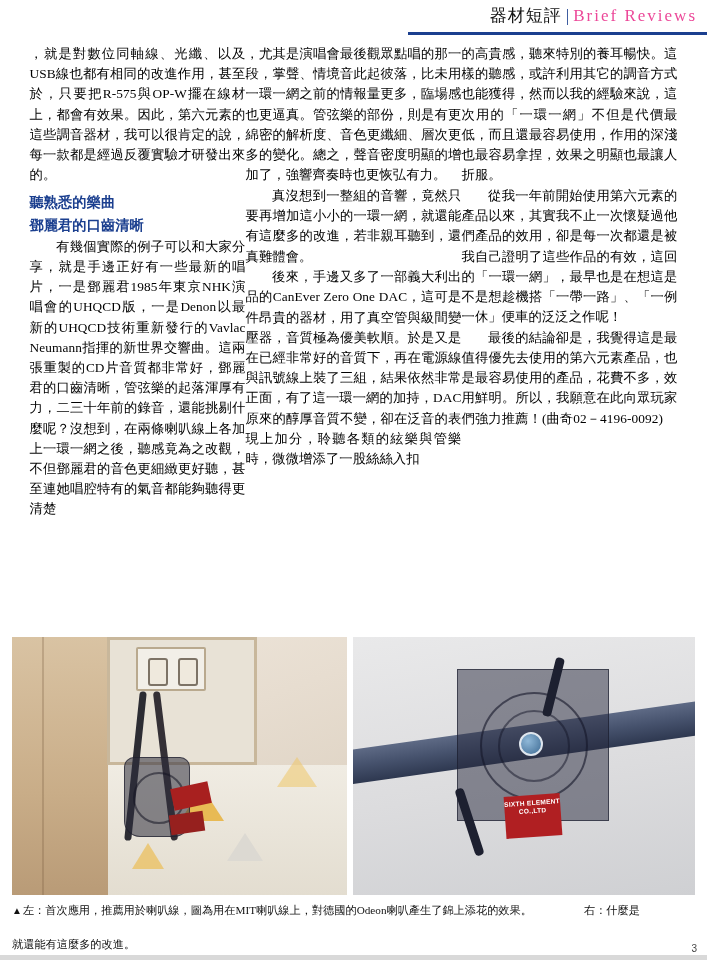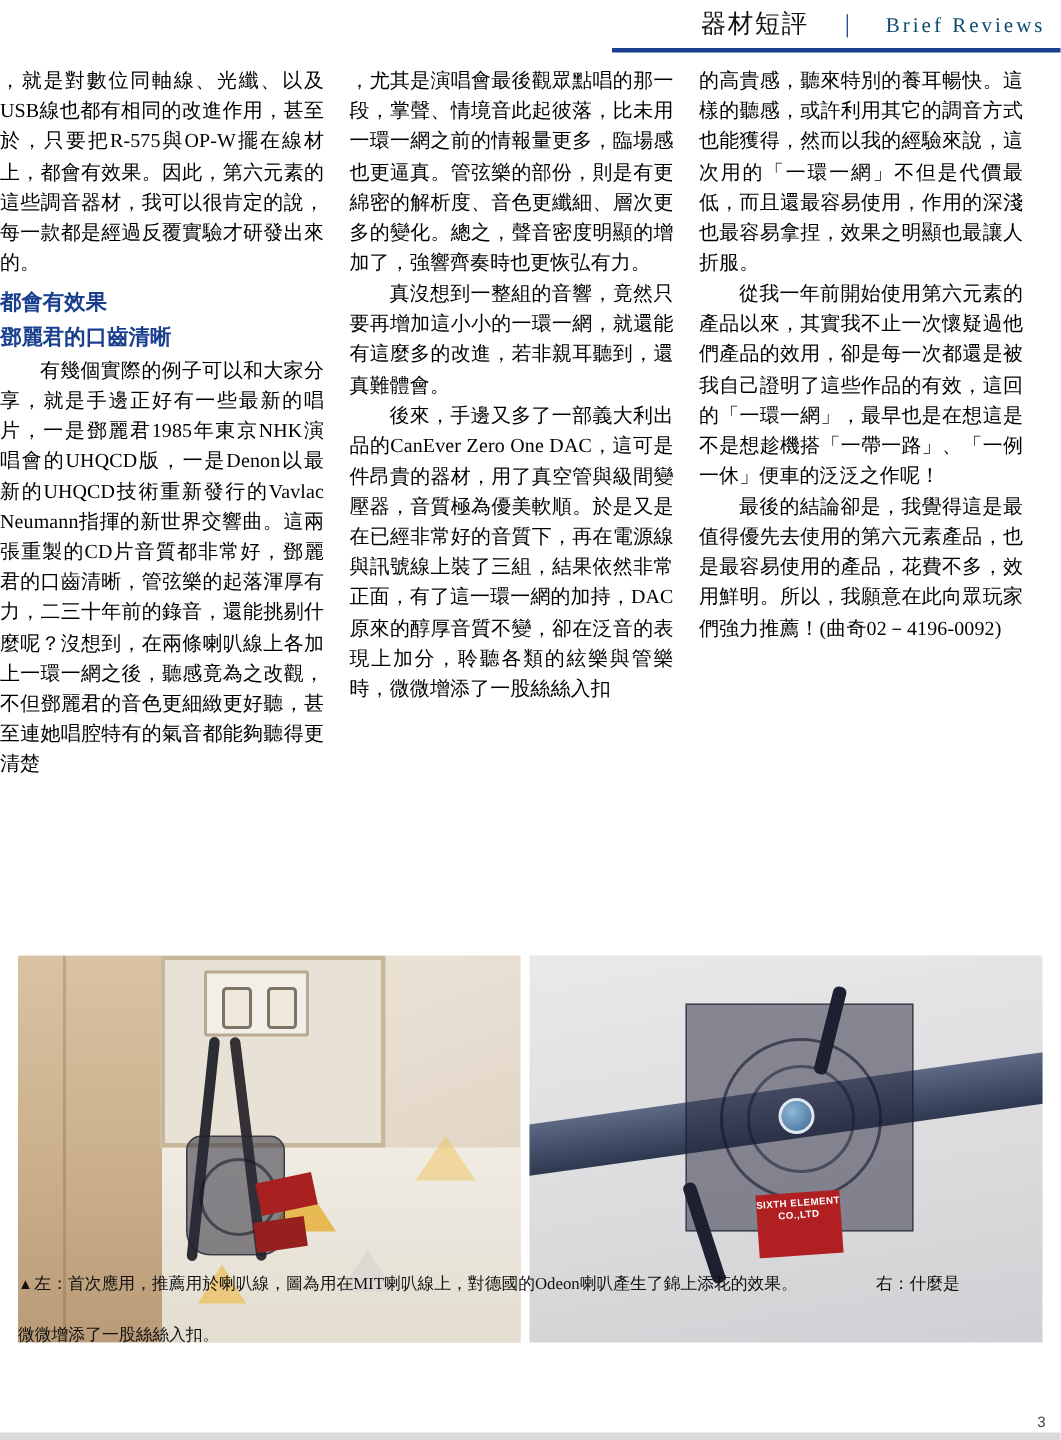--- a/index.html
+++ b/index.html
@@ -37,48 +37,48 @@
     width: 299px;
     height: 3px;
     background: #1b3f8f;
   }
   .header-inner {
     position: absolute;
     right: 10px;
     top: 4px;
     display: flex;
     align-items: baseline;
-    gap: 24px;
+    gap: 4px;
   }
   .header-cn {
     font-size: 17px;
     letter-spacing: 1px;
     color: #111;
     font-family: "DejaVu Serif", "Liberation Serif", serif;
   }
   .header-sep {
     font-size: 17px;
     color: #1b3f8f;
   }
   .header-en {
-    font-size: 14px;
-    color: #0c4a6e;
+    font-size: 17px;
+    color: #ec4899;
     letter-spacing: 2px;
     font-family: "Liberation Serif", serif;
   }
 
   
   .columns {
     position: absolute;
     top: 44px;
-    left: 0;
+    left: 12px;
     width: 683px;
     height: 590px;
     display: flex;
-    gap: 17px;
+    justify-content: center;
   }
   .col {
     width: 216px;
     font-size: 13.3px;
     line-height: 1.52;
     text-align: justify;
     text-justify: inter-ideograph;
     letter-spacing: 0.1px;
   }
   .col p {
@@ -280,21 +280,21 @@
     text-align: center;
     padding-top: 4px;
     box-sizing: border-box;
     transform: rotate(-4deg);
     letter-spacing: 0.3px;
   }
 
   
   .caption {
     position: absolute;
-    top: 848px;
+    top: 902px;
     left: 12px;
     width: 683px;
     font-size: 11.2px;
     line-height: 1.5;
     color: #111;
     text-align: justify;
     text-justify: inter-ideograph;
   }
   .caption .tri-mark {
     font-size: 10px;
@@ -333,21 +333,21 @@
       <span class="header-cn">器材短評</span>
       <span class="header-sep">|</span>
       <span class="header-en">Brief Reviews</span>
     </div>
   </div>
 
   <div class="columns">
 
     <div class="col">
       <p>，就是對數位同軸線、光纖、以及USB線也都有相同的改進作用，甚至於，只要把R-575與OP-W擺在線材上，都會有效果。因此，第六元素的這些調音器材，我可以很肯定的說，每一款都是經過反覆實驗才研發出來的。</p>
-      <div class="sec-head">都會有效果</div>
+      <div class="sec-head">聽熟悉的樂曲</div>
       <div class="sec-head tight">鄧麗君的口齒清晰</div>
       <p class="indent">有幾個實際的例子可以和大家分享，就是手邊正好有一些最新的唱片，一是鄧麗君1985年東京NHK演唱會的UHQCD版，一是Denon以最新的UHQCD技術重新發行的Vavlac Neumann指揮的新世界交響曲。這兩張重製的CD片音質都非常好，鄧麗君的口齒清晰，管弦樂的起落渾厚有力，二三十年前的錄音，還能挑剔什麼呢？沒想到，在兩條喇叭線上各加上一環一網之後，聽感竟為之改觀，不但鄧麗君的音色更細緻更好聽，甚至連她唱腔特有的氣音都能夠聽得更清楚</p>
     </div>
 
     <div class="col">
       <p>，尤其是演唱會最後觀眾點唱的那一段，掌聲、情境音此起彼落，比未用一環一網之前的情報量更多，臨場感也更逼真。管弦樂的部份，則是有更綿密的解析度、音色更纖細、層次更多的變化。總之，聲音密度明顯的增加了，強響齊奏時也更恢弘有力。</p>
       <p class="indent">真沒想到一整組的音響，竟然只要再增加這小小的一環一網，就還能有這麼多的改進，若非親耳聽到，還真難體會。</p>
       <p class="indent">後來，手邊又多了一部義大利出品的CanEver Zero One DAC，這可是件昂貴的器材，用了真空管與級間變壓器，音質極為優美軟順。於是又是在已經非常好的音質下，再在電源線與訊號線上裝了三組，結果依然非常正面，有了這一環一網的加持，DAC原來的醇厚音質不變，卻在泛音的表現上加分，聆聽各類的絃樂與管樂時，微微增添了一股絲絲入扣</p>
     </div>
 
@@ -387,19 +387,19 @@
       <div class="strap"></div>
       <div class="strap2"></div>
       <div class="red-label">SIXTH ELEMENT CO.,LTD</div>
     </div>
 
   </div>
 
   <div class="caption">
     <span class="tri-mark">▲</span><span>左：首次應用，推薦用於喇叭線，圖為用在MIT喇叭線上，對德國的Odeon喇叭產生了錦上添花的效果。</span><span class="cap-gap"></span><span>右：什麼是</span><br>
     <br>
-    <span>微微增添了一股絲絲入扣。</span>
+    <span>就還能有這麼多的改進。</span>
   </div>
 
   <div class="footer-bar"></div>
   <div class="page-number">3</div>
 
 </div>
 
 </body></html>

